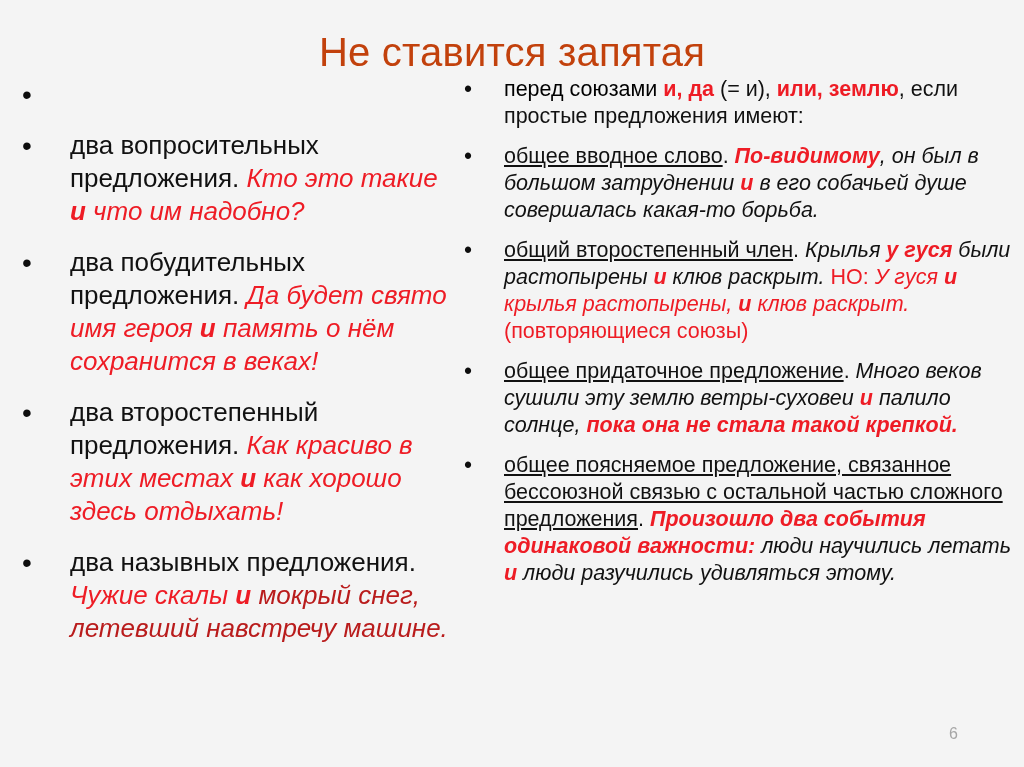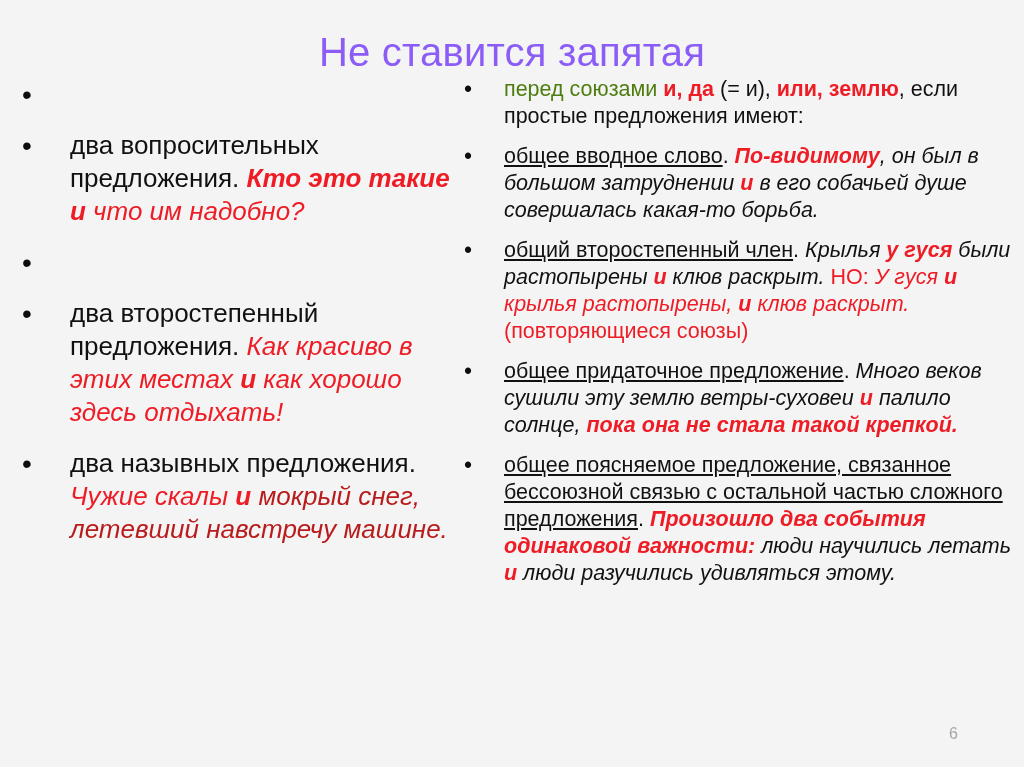--- a/index.html
+++ b/index.html
@@ -24,21 +24,21 @@
   }
   #slide-title {
     position: absolute;
     top: 2px;
     left: 0;
     width: 1024px;
     text-align: center;
     font-size: 40px;
     font-weight: 400;
     letter-spacing: 0.2px;
-    color: #8b5cf6;
+    color: #c2410c;
     line-height: 1.15;
     white-space: nowrap;
   }
   .column {
     position: absolute;
     box-sizing: border-box;
   }
   #column-left {
     left: 14px;
     top: 78px;
@@ -105,39 +105,40 @@
 <div id="slide">
 
   <h1 id="slide-title">Не ставится запятая</h1>
 
   <div class="column" id="column-left">
       <div class="bullet-item">
         <span class="bullet-marker">•</span>
       </div>
       <div class="bullet-item">
         <span class="bullet-marker">•</span>
-        <div class="bullet-body"><span style="color: rgb(17, 17, 17);">два вопросительных предложения. </span><span class="seg-i" style="color: rgb(238, 28, 37); font-weight: bold;">Кто это такие </span><span class="seg-b seg-i" style="color: rgb(238, 28, 37);">и</span><span class="seg-i" style="color: rgb(238, 28, 37);"> что им надобно?</span></div>
+        <div class="bullet-body"><span style="color: rgb(17, 17, 17);">два вопросительных предложения. </span><span class="seg-i" style="color: rgb(238, 28, 37);">Кто это такие </span><span class="seg-b seg-i" style="color: rgb(238, 28, 37);">и</span><span class="seg-i" style="color: rgb(238, 28, 37);"> что им надобно?</span></div>
       </div>
       <div class="bullet-item">
         <span class="bullet-marker">•</span>
+        <div class="bullet-body"><span style="color: rgb(17, 17, 17);">два побудительных предложения. </span><span class="seg-i" style="color: rgb(238, 28, 37);">Да будет свято имя героя </span><span class="seg-b seg-i" style="color: rgb(238, 28, 37);">и</span><span class="seg-i" style="color: rgb(238, 28, 37);"> память о нём сохранится в веках!</span></div>
       </div>
       <div class="bullet-item">
         <span class="bullet-marker">•</span>
         <div class="bullet-body"><span style="color: rgb(17, 17, 17);">два второстепенный предложения. </span><span class="seg-i" style="color: rgb(238, 28, 37);">Как красиво в этих местах </span><span class="seg-b seg-i" style="color: rgb(238, 28, 37);">и</span><span class="seg-i" style="color: rgb(238, 28, 37);"> как хорошо здесь отдыхать!</span></div>
       </div>
       <div class="bullet-item">
         <span class="bullet-marker">•</span>
         <div class="bullet-body"><span style="color: rgb(17, 17, 17);">два назывных предложения. </span><span class="seg-i" style="color: rgb(238, 28, 37);">Чужие скалы </span><span class="seg-b seg-i" style="color: rgb(238, 28, 37);">и</span><span class="seg-i" style="color: #b91c1c;"> мокрый снег, летевший навстречу машине.</span></div>
       </div>
     </div>
 
   <div class="column" id="column-right">
       <div class="bullet-item">
         <span class="bullet-marker">•</span>
-        <div class="bullet-body"><span style="color: #4d7c0f;">перед союзами </span><span class="seg-b" style="color: rgb(238, 28, 37);">и, да</span><span style="color: rgb(17, 17, 17);"> (= и), </span><span class="seg-b" style="color: rgb(238, 28, 37);">или, землю</span><span style="color: rgb(17, 17, 17);">, если простые предложения имеют:</span></div>
+        <div class="bullet-body"><span style="color: #000000;">перед союзами </span><span class="seg-b" style="color: rgb(238, 28, 37);">и, да</span><span style="color: rgb(17, 17, 17);"> (= и), </span><span class="seg-b" style="color: rgb(238, 28, 37);">или, землю</span><span style="color: rgb(17, 17, 17);">, если простые предложения имеют:</span></div>
       </div>
       <div class="bullet-item">
         <span class="bullet-marker">•</span>
         <div class="bullet-body"><span class="seg-u" style="color: rgb(17, 17, 17);">общее вводное слово</span><span style="color: rgb(17, 17, 17);">. </span><span class="seg-b seg-i" style="color: rgb(238, 28, 37);">По-видимому</span><span class="seg-i" style="color: rgb(17, 17, 17);">, он был в большом затруднении </span><span class="seg-b seg-i" style="color: rgb(238, 28, 37);">и</span><span class="seg-i" style="color: rgb(17, 17, 17);"> в его собачьей душе совершалась какая-то борьба.</span></div>
       </div>
       <div class="bullet-item">
         <span class="bullet-marker">•</span>
         <div class="bullet-body"><span class="seg-u" style="color: rgb(17, 17, 17);">общий второстепенный член</span><span style="color: rgb(17, 17, 17);">. </span><span class="seg-i" style="color: rgb(17, 17, 17);">Крылья </span><span class="seg-b seg-i" style="color: rgb(238, 28, 37);">у гуся</span><span class="seg-i" style="color: rgb(17, 17, 17);"> были растопырены </span><span class="seg-b seg-i" style="color: rgb(238, 28, 37);">и</span><span class="seg-i" style="color: rgb(17, 17, 17);"> клюв раскрыт. </span><span style="color: rgb(238, 28, 37);">НО: </span><span class="seg-i" style="color: rgb(238, 28, 37);">У гуся </span><span class="seg-b seg-i" style="color: rgb(238, 28, 37);">и</span><span class="seg-i" style="color: rgb(238, 28, 37);"> крылья растопырены, </span><span class="seg-b seg-i" style="color: rgb(238, 28, 37);">и</span><span class="seg-i" style="color: rgb(238, 28, 37);"> клюв раскрыт. </span><span style="color: rgb(238, 28, 37);">(повторяющиеся союзы)</span></div>
       </div>
       <div class="bullet-item">

